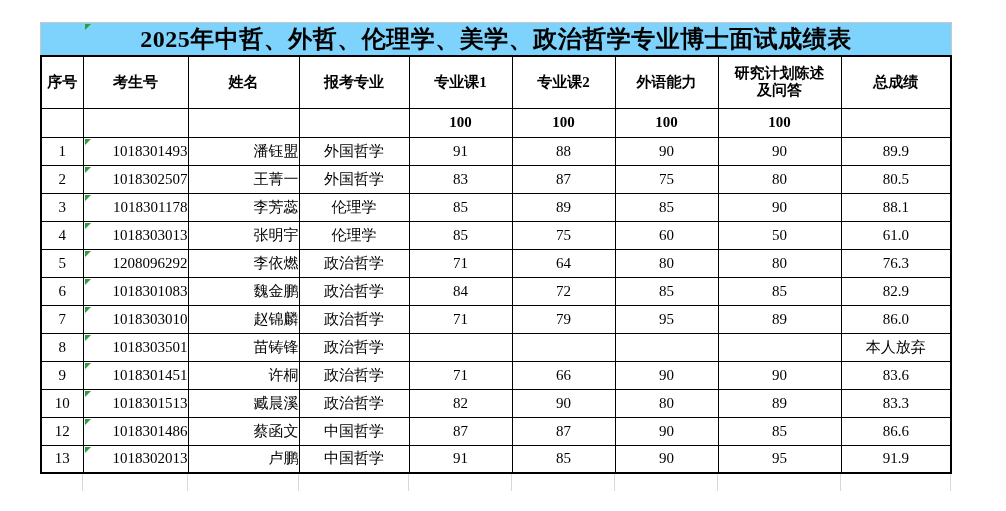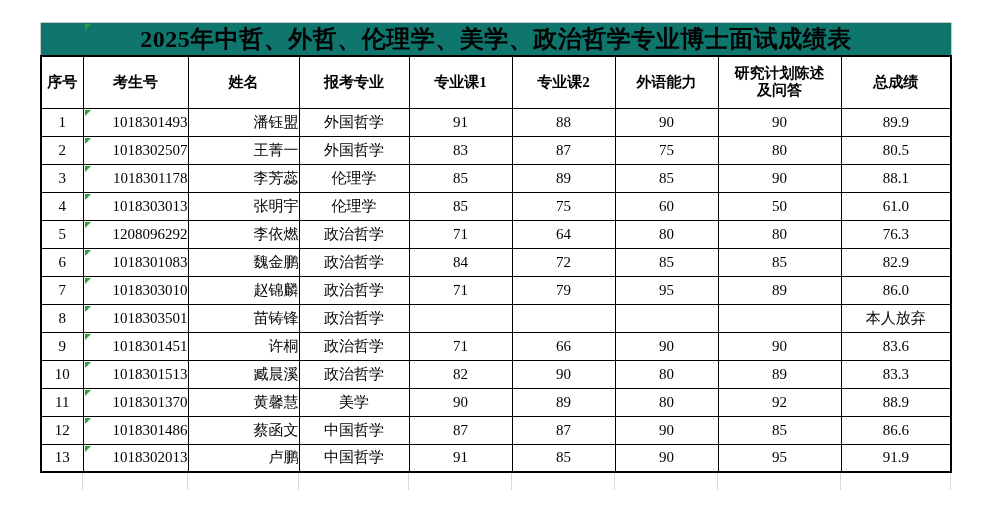--- a/index.html
+++ b/index.html
@@ -15,21 +15,21 @@
     left: 40px; top: 22px;
     width: 912px;
   }
   
   .title-row {
     position: relative;
     height: 33px;
     border-top: 1px solid #c9c9c9;
     border-left: 1px solid #c9c9c9;
     border-right: 1px solid #c9c9c9;
-    background: #0f766e;
+    background: #7dd3fc;
     display: flex;
     align-items: center;
     justify-content: center;
   }
   .title-text {
     font-size: 24px;
     font-weight: bold;
     letter-spacing: 0.5px;
     white-space: nowrap;
   }
@@ -110,20 +110,31 @@
         <th>序号</th>
         <th>考生号</th>
         <th>姓名</th>
         <th>报考专业</th>
         <th>专业课1</th>
         <th>专业课2</th>
         <th>外语能力</th>
         <th class="wrap">研究计划陈述及问答</th>
         <th>总成绩</th>
       </tr>
+      <tr class="max">
+        <td></td>
+        <td></td>
+        <td></td>
+        <td></td>
+        <td>100</td>
+        <td>100</td>
+        <td>100</td>
+        <td>100</td>
+        <td></td>
+      </tr>
     </thead>
     <tbody>
         <tr>
           <td><span>1</span></td>
           <td class="al"><span class="tri"></span><span>1018301493</span></td>
           <td class="al"><span>潘钰盟</span></td>
           <td><span>外国哲学</span></td>
           <td><span>91</span></td>
           <td><span>88</span></td>
           <td><span>90</span></td>
@@ -221,31 +232,20 @@
         <tr>
           <td><span>10</span></td>
           <td class="al"><span class="tri"></span><span>1018301513</span></td>
           <td class="al"><span>臧晨溪</span></td>
           <td><span>政治哲学</span></td>
           <td><span>82</span></td>
           <td><span>90</span></td>
           <td><span>80</span></td>
           <td><span>89</span></td>
           <td><span>83.3</span></td>
-        </tr>
-        <tr>
-          <td><span>11</span></td>
-          <td class="al"><span class="tri"></span><span>1018301370</span></td>
-          <td class="al"><span>黄馨慧</span></td>
-          <td><span>美学</span></td>
-          <td><span>90</span></td>
-          <td><span>89</span></td>
-          <td><span>80</span></td>
-          <td><span>92</span></td>
-          <td><span>88.9</span></td>
         </tr>
         <tr>
           <td><span>12</span></td>
           <td class="al"><span class="tri"></span><span>1018301486</span></td>
           <td class="al"><span>蔡函文</span></td>
           <td><span>中国哲学</span></td>
           <td><span>87</span></td>
           <td><span>87</span></td>
           <td><span>90</span></td>
           <td><span>85</span></td>

